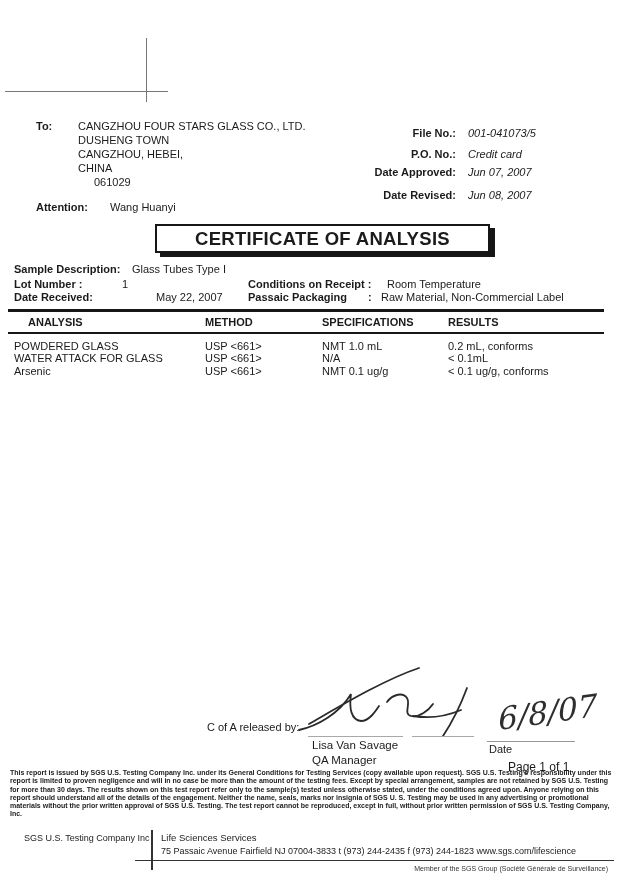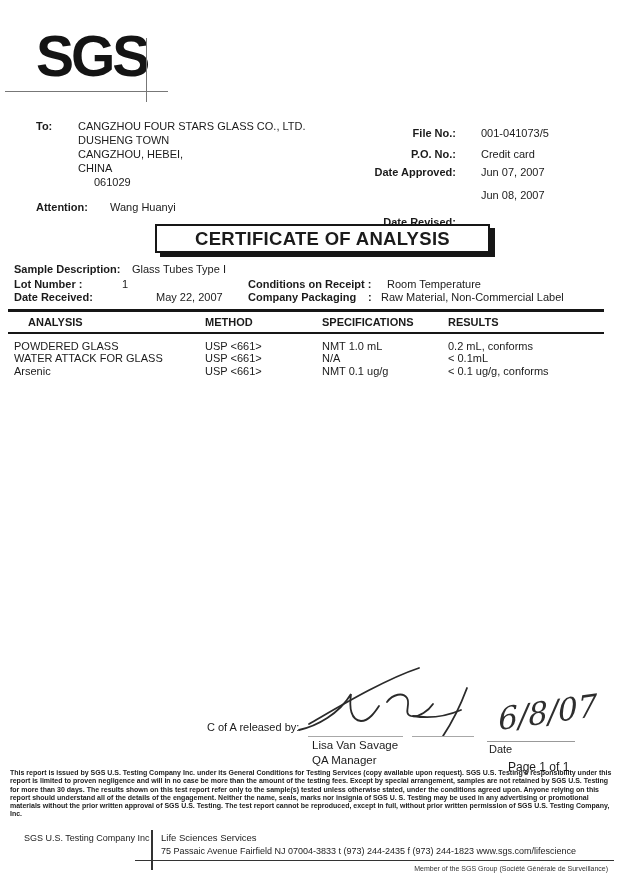--- a/index.html
+++ b/index.html
@@ -13,21 +13,21 @@
   .t11 { font-size:11px; line-height:13px; white-space:nowrap; }
   .t10 { font-size:12px; line-height:12px; white-space:nowrap; }
 
   .logo-text { left:36px; top:28px; font-size:57px; line-height:1;
     font-weight:bold; letter-spacing:-3px; color:#141414; }
   .logo-hline { left:5px; top:91px; width:163px; height:1px; background:#777; }
   .logo-vline { left:146px; top:38px; width:1px; height:64px; background:#777; }
 
   .addr-line { left:78px; }
   .info-label { left:300px; width:156px; text-align:right; }
-  .info-value { left:481px; }
+  .info-value { left:468px;font-style:italic; }
 
   .title-box { left:155px; top:224px; width:331px; height:25px;
     border:2px solid #161616; box-shadow:5px 4px 0 #161616;
     display:flex; align-items:center; justify-content:center;
     font-size:18.5px; font-weight:bold; letter-spacing:0.3px; background:#fff; }
 
   .rule-thick { left:8px; width:596px; background:#161616; }
 
   .legal { left:10px; top:769px; width:604px; font-size:7px; line-height:8.3px;
     font-weight:bold; color:#222; }
@@ -38,53 +38,52 @@
 
   .footer-small { font-size:9px; line-height:11px; white-space:nowrap; color:#222; }
   .member-note { font-size:7px; color:#333; }
   svg path { fill:none; stroke:#2a2a2a; stroke-width:1.8; stroke-linecap:round; }
 </style>
 </head>
 <body>
 
 <div class="page">
 
-  <div class="abs logo-text">SGS</div>
   <div class="abs logo-hline"></div>
   <div class="abs logo-vline"></div>
 
   <div class="abs t11 b" style="left:36px; top:120px;">To:</div>
   <div class="abs t11 addr-line" style="top:120px;">CANGZHOU FOUR STARS GLASS CO., LTD.</div>
   <div class="abs t11 addr-line" style="top:134px;">DUSHENG TOWN</div>
   <div class="abs t11 addr-line" style="top:148px;">CANGZHOU, HEBEI,</div>
   <div class="abs t11 addr-line" style="top:162px;">CHINA</div>
   <div class="abs t11 addr-line" style="top:176px;padding-left:16px;">061029</div>
   <div class="abs t11 b" style="left:36px; top:201px;">Attention:</div>
   <div class="abs t11" style="left:110px; top:201px;">Wang Huanyi</div>
 
   <div class="abs t11 b info-label" style="top:127px;">File No.:</div>
   <div class="abs t11 info-value" style="top:127px;">001-041073/5</div>
   <div class="abs t11 b info-label" style="top:148px;">P.O. No.:</div>
   <div class="abs t11 info-value" style="top:148px;">Credit card</div>
   <div class="abs t11 b info-label" style="top:166px;">Date Approved:</div>
   <div class="abs t11 info-value" style="top:166px;">Jun 07, 2007</div>
-  <div class="abs t11 b info-label" style="top:189px;margin-top:27px;">Date Revised:</div>
+  <div class="abs t11 b info-label" style="top:189px;">Date Revised:</div>
   <div class="abs t11 info-value" style="top:189px;">Jun 08, 2007</div>
 
   <div class="abs title-box">CERTIFICATE OF ANALYSIS</div>
 
   <div class="abs t11 b" style="left:14px; top:263px;">Sample Description:</div>
   <div class="abs t11" style="left:132px; top:263px;">Glass Tubes Type I</div>
   <div class="abs t11 b" style="left:14px; top:278px;">Lot Number :</div>
   <div class="abs t11" style="left:122px; top:278px;">1</div>
   <div class="abs t11 b" style="left:248px; top:278px;">Conditions on Receipt :</div>
   <div class="abs t11" style="left:387px; top:278px;">Room Temperature</div>
   <div class="abs t11 b" style="left:14px; top:291px;">Date Received:</div>
   <div class="abs t11" style="left:112px; top:291px;padding-left:44px;">May 22, 2007</div>
-  <div class="abs t11 b" style="left:248px; top:291px;">Company Packaging</div>
+  <div class="abs t11 b" style="left:248px; top:291px;">Passaic Packaging</div>
   <div class="abs t11 b" style="left:368px; top:291px;">:</div>
   <div class="abs t11" style="left:381px; top:291px;">Raw Material, Non-Commercial Label</div>
 
   <div class="abs rule-thick" style="top:309px; height:3px;"></div>
   <div class="abs t11 b" style="left:28px; top:316px;">ANALYSIS</div>
   <div class="abs t11 b" style="left:205px; top:316px;">METHOD</div>
   <div class="abs t11 b" style="left:322px; top:316px;">SPECIFICATIONS</div>
   <div class="abs t11 b" style="left:448px; top:316px;">RESULTS</div>
   <div class="abs rule-thick" style="top:332px; height:2px;"></div>
 

